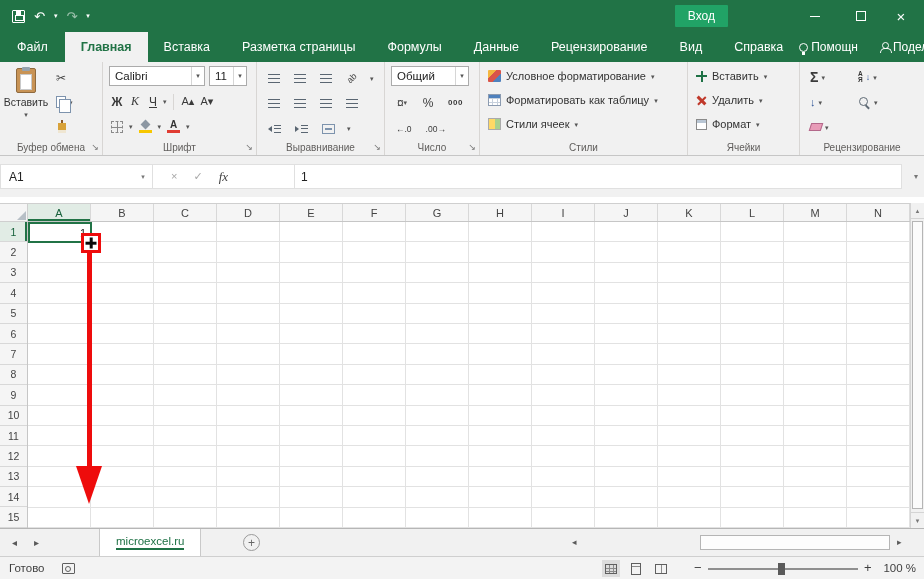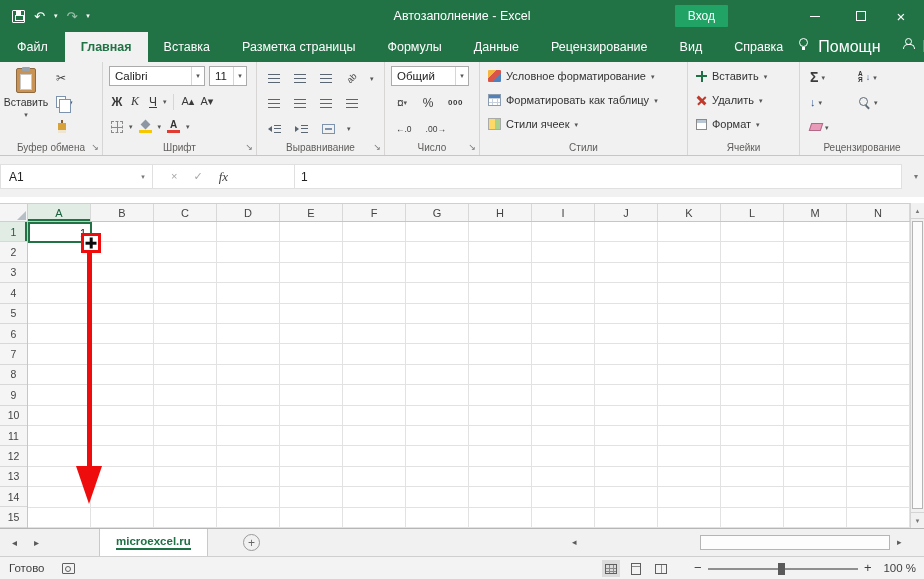--- a/index.html
+++ b/index.html
@@ -25,21 +25,21 @@
 .ic-min{width:10px;height:1px;background:#fff;display:inline-block;}
 .ic-max{width:10px;height:10px;border:1px solid #fff;display:inline-block;}
 
 
 .tabrow{position:absolute;left:0;top:32px;width:100%;height:30px;background:#217346;display:flex;align-items:stretch;color:#fff;font-size:12.5px;}
 .tab{padding:0 16px;line-height:30px;white-space:nowrap;}
 .tab-file{padding:0 17px;}
 .tab.active{background:#f1f1f1;color:#217346;font-weight:700;}
 .tabs-dynamic{display:flex;}
 .tabrow-right{margin-left:auto;display:flex;align-items:center;gap:22px;padding-right:16px;}
-.trbtn{display:flex;gap:10px;font-size:16px;}
+.trbtn{display:flex;align-items:center;gap:3px;font-size:12px;}
 .ic-bulb{width:9px;height:9px;border:1px solid #fff;border-radius:50%;position:relative;display:inline-block;}
 .ic-bulb::after{content:"";position:absolute;left:2px;bottom:-4px;width:3px;height:3px;background:#fff;}
 .ic-person{width:10px;height:11px;position:relative;display:inline-block;}
 .ic-person::before{content:"";position:absolute;left:2.5px;top:0;width:5px;height:5px;border:1px solid #fff;border-radius:50%;}
 .ic-person::after{content:"";position:absolute;left:0;bottom:0;width:10px;height:4px;border:1px solid #fff;border-bottom:none;border-radius:5px 5px 0 0;}
 
 
 .ribbon{position:absolute;left:0;top:62px;width:100%;height:94px;background:#f1f1f1;border-bottom:1px solid #c6c6c6;}
 .rgroup{position:absolute;top:0;height:93px;border-right:1px solid #d8d6d4;}
 .g-clip{left:0;width:103px;}
@@ -186,21 +186,21 @@
 .cursorbox::before{content:"";position:absolute;left:50%;top:50%;transform:translate(-50%,-50%);width:11px;height:2.6px;background:#0a0a0a;}
 .cursorbox::after{content:"";position:absolute;left:50%;top:50%;transform:translate(-50%,-50%);width:2.6px;height:11px;background:#0a0a0a;}
 .arrowline{position:absolute;left:87px;top:252px;width:5px;height:215px;background:#ee0c0c;z-index:6;}
 .arrowhead{position:absolute;left:76px;top:466px;width:0;height:0;border-left:13px solid transparent;border-right:13px solid transparent;border-top:38px solid #ee0c0c;z-index:6;}
 
 
 .sheetbar{position:absolute;left:0;top:528px;width:100%;height:28px;background:#f1f1f1;border-top:1px solid #b6b6b6;}
 .sb-prev{position:absolute;left:12px;top:0;line-height:27px;font-size:10px;color:#5a5a5a;}
 .sb-next{position:absolute;left:34px;top:0;line-height:27px;font-size:10px;color:#5a5a5a;}
 .sheettab{position:absolute;left:99px;top:0;height:27px;padding:0 16px;background:#fff;border-left:1px solid #c9c9c9;border-right:1px solid #c9c9c9;display:flex;align-items:center;}
-.tabtext{font-size:11.5px;font-weight:700;color:#1e7145;border-bottom:2px solid #1e7145;padding-bottom:1px;}
+.tabtext{font-size:11.5px;font-weight:400;color:#1e7145;border-bottom:2px solid #1e7145;padding-bottom:1px;}
 .newsheet{position:absolute;left:243px;top:5px;width:17px;height:17px;border:1px solid #9a9a9a;border-radius:50%;color:#666;display:flex;align-items:center;justify-content:center;font-size:12px;line-height:1;}
 .hs-left{position:absolute;left:572px;top:0;line-height:27px;font-size:9px;color:#5a5a5a;}
 .hs-thumb{position:absolute;left:700px;top:6px;width:190px;height:15px;background:#fdfdfd;border:1px solid #b5b5b5;}
 .hs-right{position:absolute;left:897px;top:0;line-height:27px;font-size:9px;color:#5a5a5a;}
 
 
 .statusbar{position:absolute;left:0;top:556px;width:100%;height:23px;background:#f3f3f3;border-top:1px solid #cfcfcf;font-size:11.5px;color:#3f3f3f;}
 .st-ready{position:absolute;left:9px;top:0;line-height:22px;}
 .ic-macro{position:absolute;left:62px;top:6px;width:13px;height:11px;border:1px solid #5f5f5f;border-radius:1px;}
 .ic-macro::after{content:"";position:absolute;left:2px;bottom:1px;width:4px;height:4px;border:1px solid #5f5f5f;border-radius:50%;}
@@ -223,21 +223,20 @@
 <div id="app">
 
   <div class="titlebar">
     <div class="qat">
       <span class="floppy"></span>
       <span class="qbtn">↶</span>
       <span class="qdd">▾</span>
       <span class="qbtn dim">↷</span>
       <span class="qdd">▾</span>
     </div>
-    <div class="win-title">Автозаполнение - Excel</div>
     <div class="signin">Вход</div>
     <div class="winbtn wb-min">
         <span class="ic-min"></span>
       </div>
     <div class="winbtn wb-max">
         <span class="ic-max"></span>
       </div>
     <div class="winbtn wb-close">×</div>
   </div>
 

